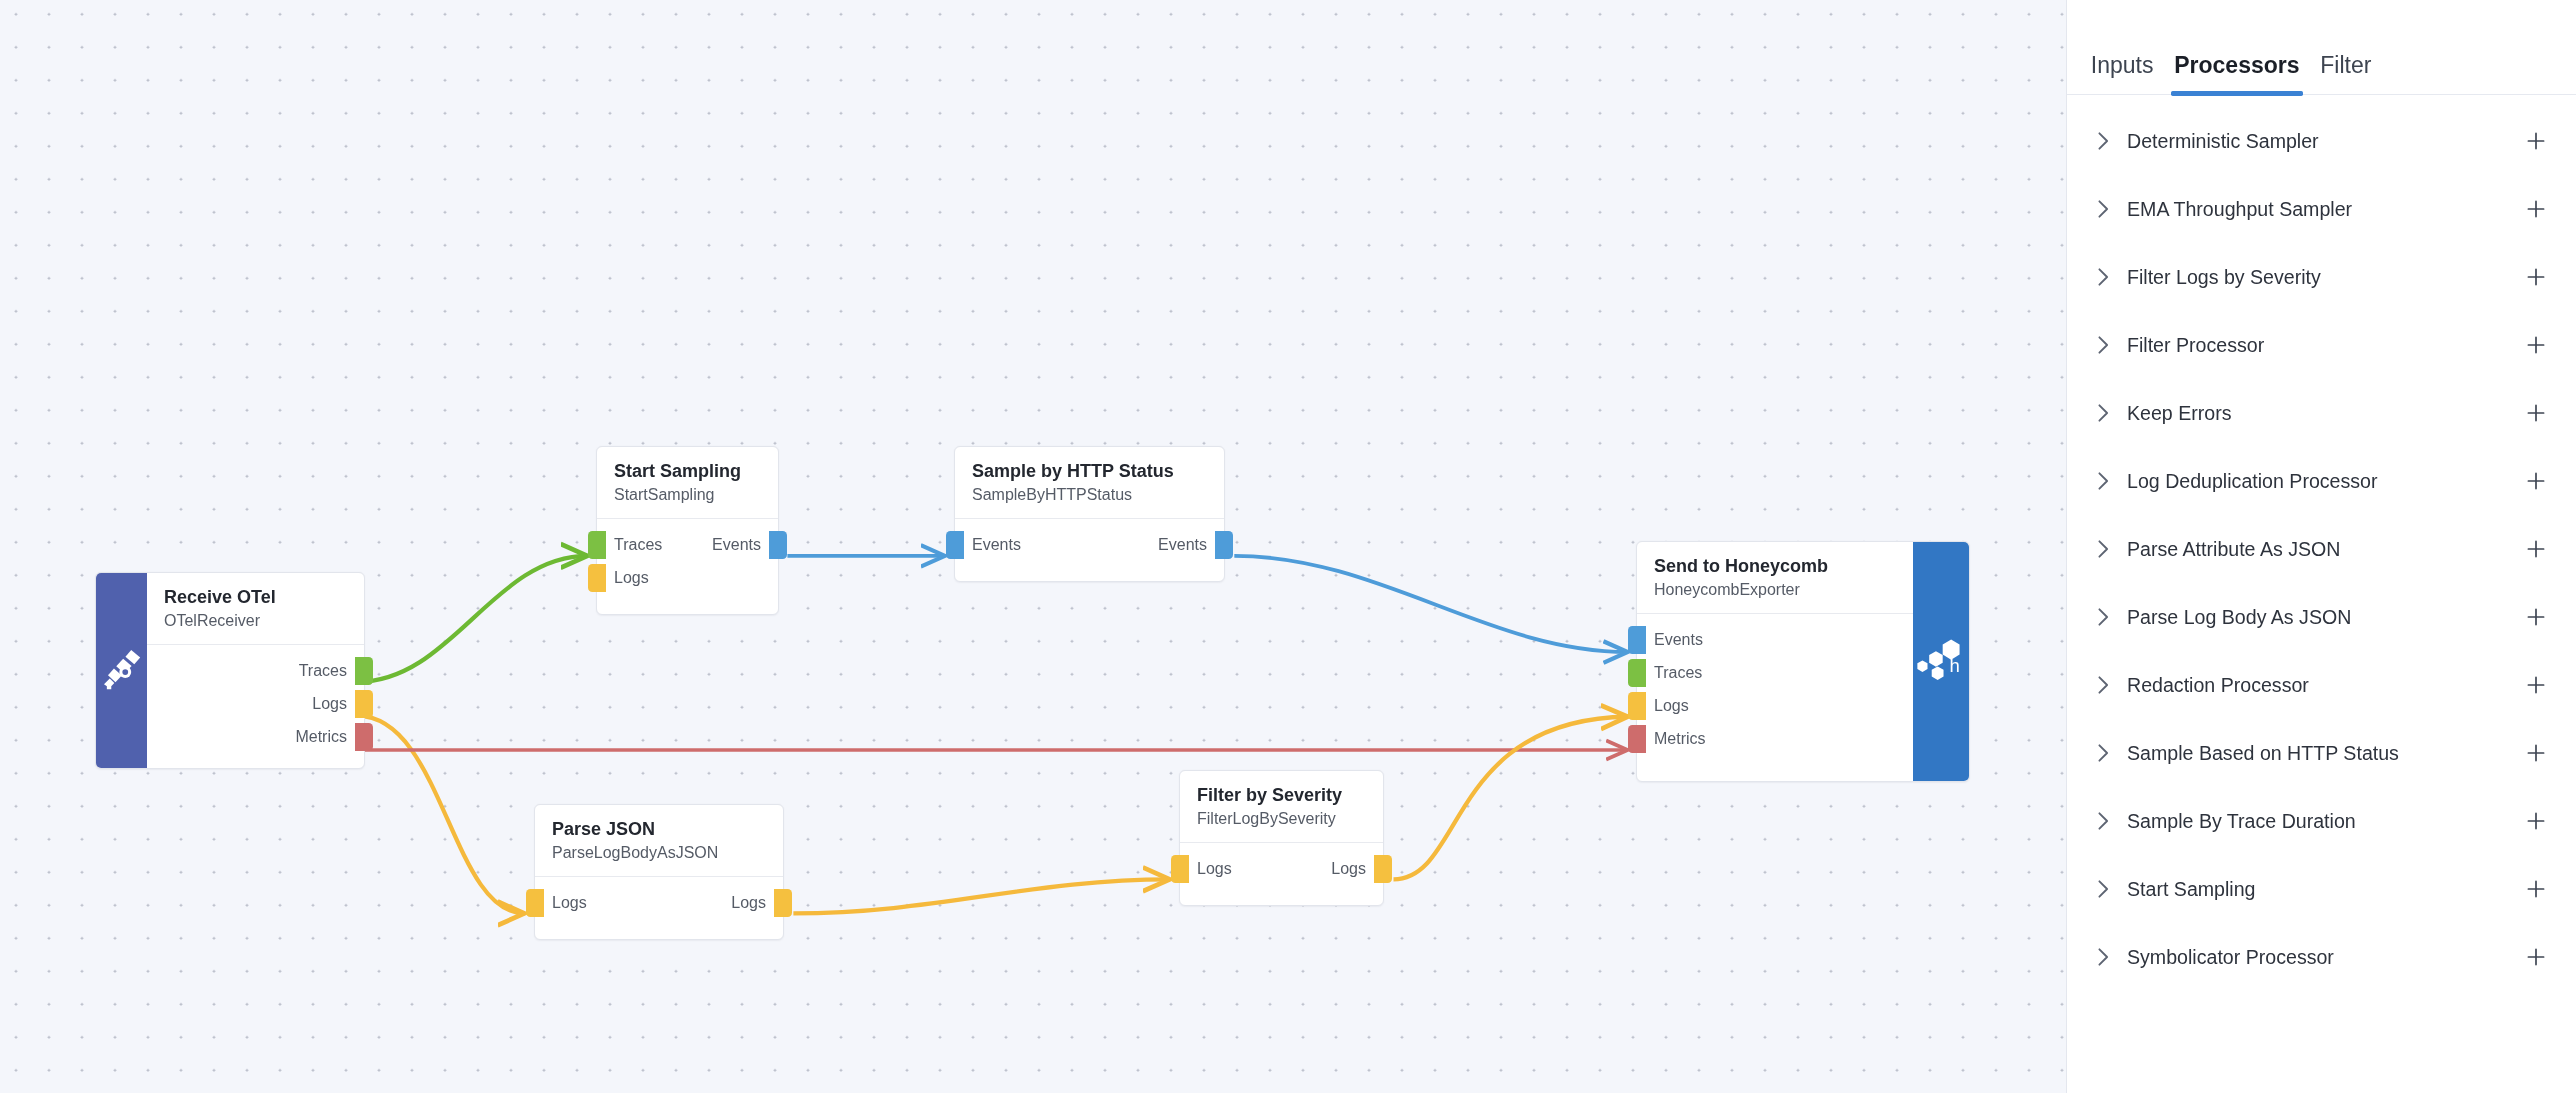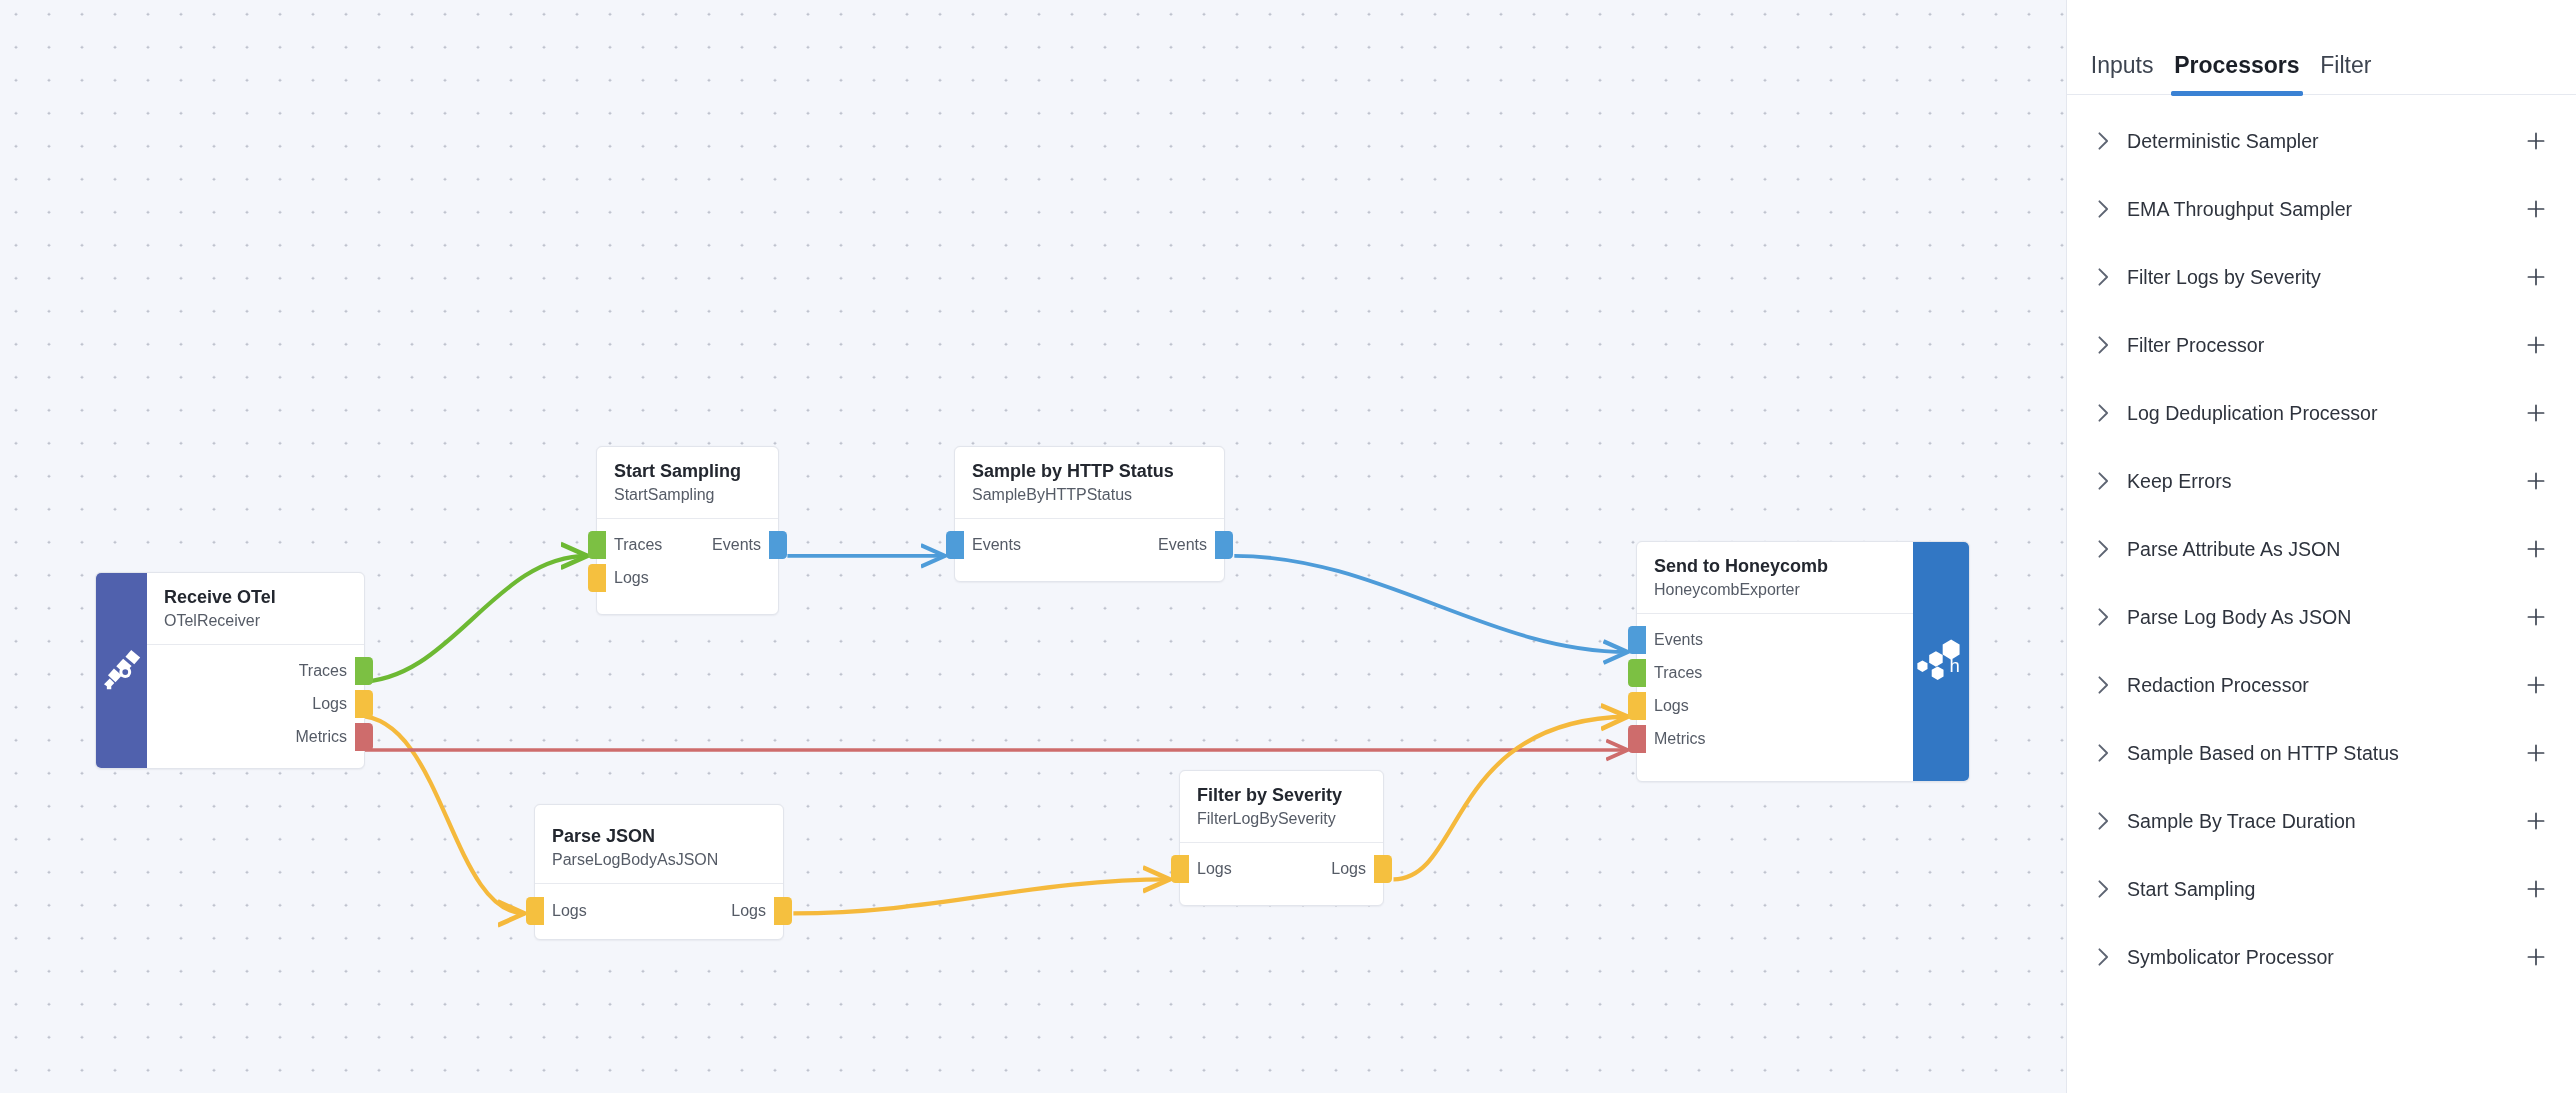--- a/index.html
+++ b/index.html
@@ -288,21 +288,21 @@
           <div class="port-row">
             <span class="chip left" style="background:#4e9cd9;"></span>
             <span class="port-label in">Events</span>
             <span class="port-label out">Events</span>
             <span class="chip right" style="background:#4e9cd9;"></span>
           </div>
         </div>
       </div>
     </div>
 
-    <div class="node" style="left:534px; top:804px; width:250px; height:136px;align-items:flex-end;">
+    <div class="node" style="left:534px; top:804px; width:250px; height:136px;">
       <div class="node-body">
         <div class="node-head">
           <div class="node-title">Parse JSON</div>
           <div class="node-subtitle">ParseLogBodyAsJSON</div>
         </div>
         <div class="node-ports">
           <div class="port-row">
             <span class="chip left" style="background:#f5c03f;"></span>
             <span class="port-label in">Logs</span>
             <span class="port-label out">Logs</span>
@@ -434,48 +434,48 @@
             </svg>
         </span>
       </div>
 
       <div class="proc-row">
         <span class="chev">
           <svg width="14.5" height="24" viewBox="0 0 17 28" fill="none" stroke="#5d6472" stroke-width="2.2" stroke-linecap="round" stroke-linejoin="round">
               <path d="M4 5 L13 14 L4 23"></path>
             </svg>
         </span>
+        <span class="proc-label">Keep Errors</span>
+        <span class="plus-btn">
+          <svg width="22" height="22" viewBox="0 0 26 26" stroke="#3f4653" stroke-width="2" stroke-linecap="round">
+              <path d="M13 4 V22 M4 13 H22"></path>
+            </svg>
+        </span>
+      </div>
+
+      <div class="proc-row">
+        <span class="chev">
+          <svg width="14.5" height="24" viewBox="0 0 17 28" fill="none" stroke="#5d6472" stroke-width="2.2" stroke-linecap="round" stroke-linejoin="round">
+              <path d="M4 5 L13 14 L4 23"></path>
+            </svg>
+        </span>
         <span class="proc-label">Log Deduplication Processor</span>
         <span class="plus-btn">
           <svg width="22" height="22" viewBox="0 0 26 26" stroke="#3f4653" stroke-width="2" stroke-linecap="round">
               <path d="M13 4 V22 M4 13 H22"></path>
             </svg>
         </span>
       </div>
 
       <div class="proc-row">
         <span class="chev">
           <svg width="14.5" height="24" viewBox="0 0 17 28" fill="none" stroke="#5d6472" stroke-width="2.2" stroke-linecap="round" stroke-linejoin="round">
               <path d="M4 5 L13 14 L4 23"></path>
             </svg>
         </span>
-        <span class="proc-label">Keep Errors</span>
-        <span class="plus-btn">
-          <svg width="22" height="22" viewBox="0 0 26 26" stroke="#3f4653" stroke-width="2" stroke-linecap="round">
-              <path d="M13 4 V22 M4 13 H22"></path>
-            </svg>
-        </span>
-      </div>
-
-      <div class="proc-row">
-        <span class="chev">
-          <svg width="14.5" height="24" viewBox="0 0 17 28" fill="none" stroke="#5d6472" stroke-width="2.2" stroke-linecap="round" stroke-linejoin="round">
-              <path d="M4 5 L13 14 L4 23"></path>
-            </svg>
-        </span>
         <span class="proc-label">Parse Attribute As JSON</span>
         <span class="plus-btn">
           <svg width="22" height="22" viewBox="0 0 26 26" stroke="#3f4653" stroke-width="2" stroke-linecap="round">
               <path d="M13 4 V22 M4 13 H22"></path>
             </svg>
         </span>
       </div>
 
       <div class="proc-row">
         <span class="chev">

